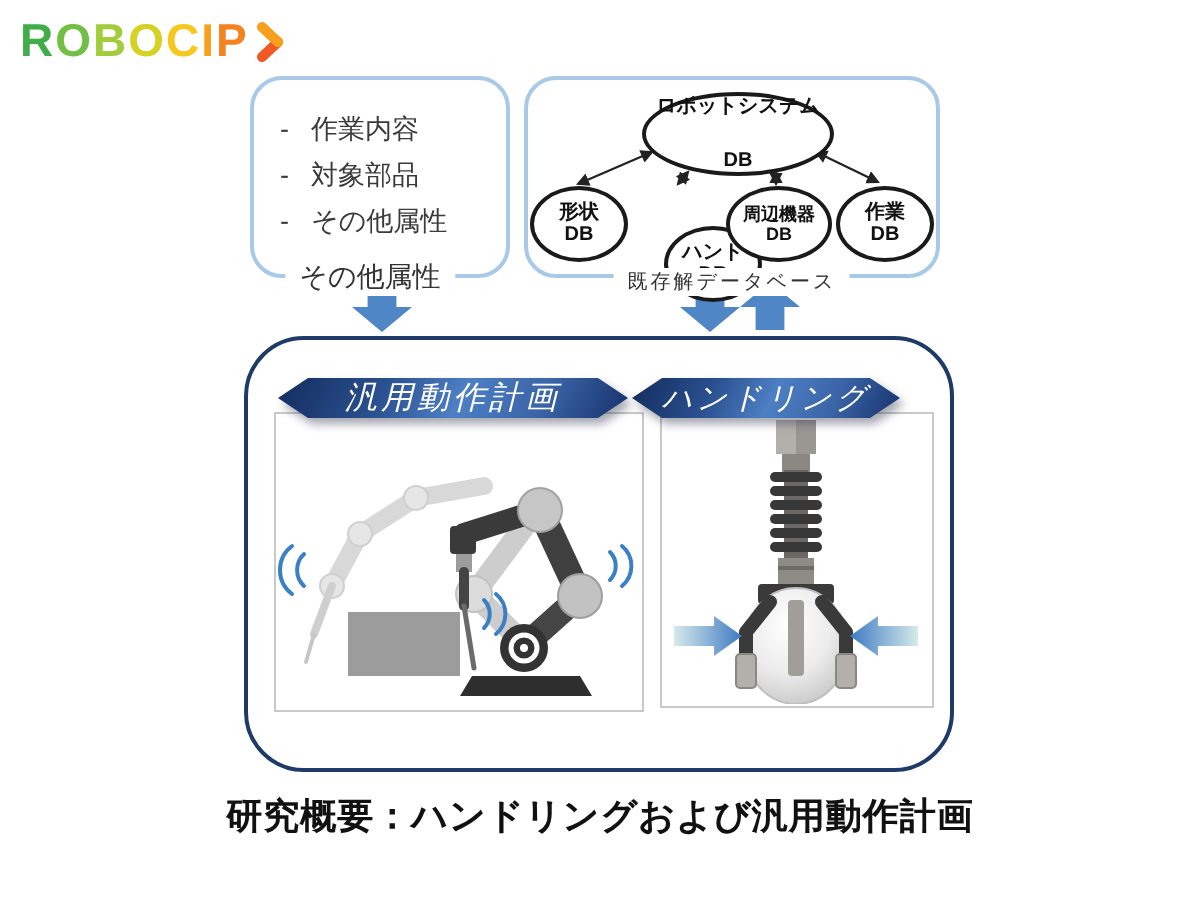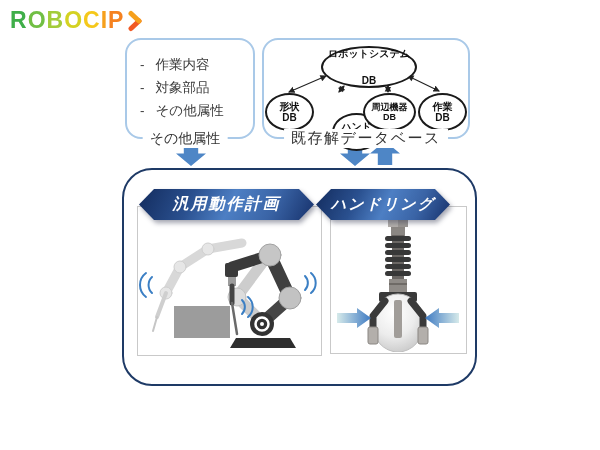--- a/index.html
+++ b/index.html
@@ -14,21 +14,21 @@
   .logo-chevron{margin-left:1px;margin-top:1px;}
   
   .lb-box{position:absolute;border:2px solid #a9c9e8;border-radius:16px;background:#fff;}
   .spec-box{left:125px;top:38px;width:126px;height:97px;}
   .db-box{left:262px;top:38px;width:204px;height:97px;}
   .box-label{
     position:absolute;bottom:-11px;background:#fff;padding:0 7px;color:#333;
     font-size:14px;white-space:nowrap;z-index:3;
   }
   .spec-label{left:46%;transform:translateX(-50%);}
-  .db-label{left:50%;transform:translateX(-50%);letter-spacing:1.5px;font-size:15px;text-align:right;}
+  .db-label{left:50%;transform:translateX(-50%);letter-spacing:1.5px;font-size:10px;text-align:right;}
   .spec-list{margin:13px 0 0 13px;font-size:13.5px;color:#3a3a3a;line-height:23px;}
   .spec-item{display:flex;gap:11px;}
   
   .db-ellipse{
     position:absolute;border:2px solid #1a1a1a;border-radius:50%;background:#fff;
     display:flex;flex-direction:column;align-items:center;justify-content:center;
     font-weight:bold;color:#111;line-height:1.12;z-index:2;text-align:center;
   }
   .db-root{left:57px;top:6px;width:92px;height:38px;font-size:10px;justify-content:space-between;}
   .db-child{top:53px;width:45px;height:34px;font-size:10px;}
@@ -47,22 +47,22 @@
   
   .main-box{
     position:absolute;left:122px;top:168px;width:351px;height:214px;
     border:2.5px solid #1e3a66;border-radius:30px;background:#fff;
   }
   .img-panel{position:absolute;border:1.5px solid #c9c9c9;background:#fff;}
   .panel-left{left:13px;top:36px;width:183px;height:148px;}
   .panel-right{left:206px;top:36px;width:135px;height:146px;}
   .banner-wrap{position:absolute;filter:drop-shadow(2px 3px 2.5px rgba(50,55,80,.45));z-index:4;}
   .banner{
-    height:31px;display:flex;align-items:center;justify-content:center;
-    color:#fff;font-weight:bold;font-style:italic;letter-spacing:2px;
+    height:20px;display:flex;align-items:center;justify-content:center;
+    color:#fff;font-weight:normal;font-style:italic;letter-spacing:2px;
     clip-path:polygon(15px 0,calc(100% - 15px) 0,100% 50%,calc(100% - 15px) 100%,15px 100%,0 50%);
     background:linear-gradient(115deg,#132c5e 0%,#2a508f 30%,#4d7fc4 52%,#3a64a6 75%,#16316b 100%);
   }
   .banner-left-wrap{left:15px;top:19px;width:175px;}
   .banner-left-wrap .banner{font-size:16px;}
   .banner-right-wrap{left:192px;top:19px;width:134px;}
   .banner-right-wrap .banner{font-size:15px;}
   .illus{position:absolute;left:0;top:0;}
   
   .caption{
@@ -249,14 +249,15 @@
     </div>
 
     <div class="banner-wrap banner-left-wrap">
       <div class="banner">汎用動作計画</div>
     </div>
     <div class="banner-wrap banner-right-wrap">
       <div class="banner">ハンドリング</div>
     </div>
   </div>
 
+  <div class="caption">研究概要：ハンドリングおよび汎用動作計画</div>
 
 </div>
 
 </body></html>

